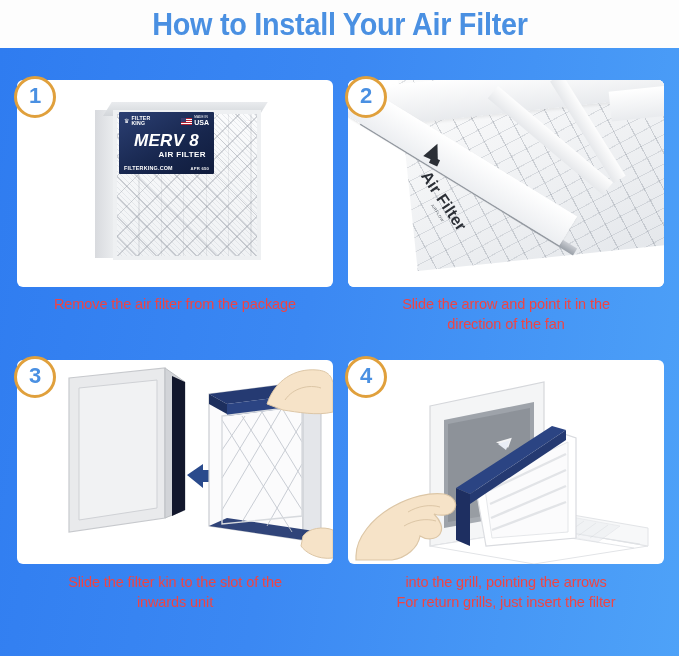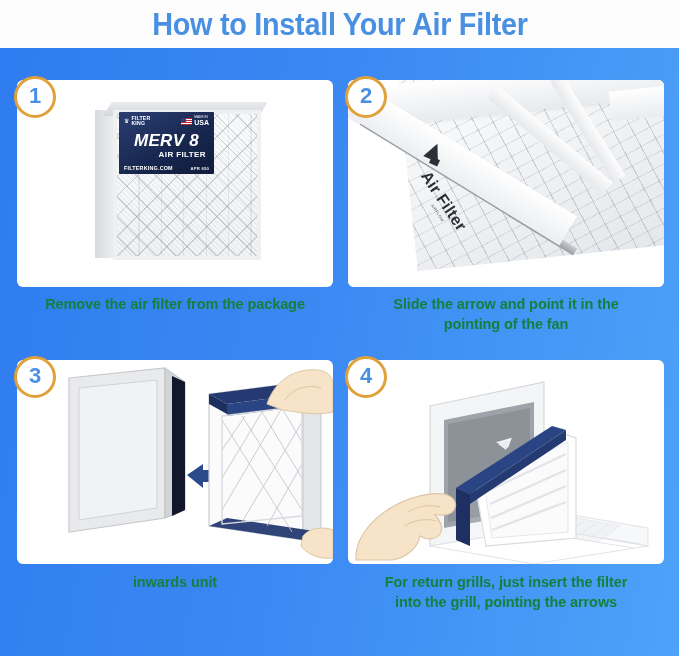--- a/index.html
+++ b/index.html
@@ -49,21 +49,21 @@
     display:flex;align-items:center;justify-content:center;
     z-index:5;box-sizing:border-box;
   }
   .badge span{
     font-size:22px;font-weight:700;color:#4a90e2;line-height:1;
     transform:translateY(-1px);
   }
 
   .caption{
     position:absolute;left:0;width:316px;
-    color:#15803d;font-size:14.5px;font-weight:700;text-align:center;
+    color:#ef4444;font-size:14.5px;font-weight:400;text-align:center;
     line-height:1.35;letter-spacing:-0.1px;
   }
   .cell-1 .caption,.cell-2 .caption{top:215px;}
   .cell-3 .caption,.cell-4 .caption{top:213px;}
 
   
   .p1-wrap{position:absolute;left:78px;top:22px;width:168px;height:165px;}
   .p1-side{
     position:absolute;left:0;top:8px;width:20px;height:148px;
     background:linear-gradient(90deg,#d8dade,#eceef0);
@@ -260,21 +260,21 @@
           <div class="p2-arrow-tail"></div>
           <div class="p2-af">Air Filter</div>
           <div class="p2-af-sub">AIRFLOW</div>
         </div>
       </div>
       <div class="badge">
         <span>2</span>
       </div>
       <div class="caption">
         <span class="cap-line">Slide the arrow and point it in the</span>
-        <span class="cap-line">pointing of the fan</span>
+        <span class="cap-line">direction of the fan</span>
       </div>
     </div>
 
     <div class="cell cell-3">
       <div class="card">
         <svg class="ill" viewBox="0 0 316 204">
 
           <g>
             <polygon points="52,18 148,8 148,158 52,172" fill="#e9eaec" stroke="#c7c9cd" stroke-width="1.2"></polygon>
             <polygon points="148,8 168,22 168,150 148,158" fill="#d2d4d8" stroke="#bcbfc3" stroke-width="1"></polygon>
@@ -316,20 +316,21 @@
           </g>
           <g>
             <path d="M286,176 C292,168 306,166 316,170 L316,198 C300,200 288,192 284,186 Z" fill="#f6e3c8" stroke="#dcc6a6" stroke-width="1"></path>
           </g>
         </svg>
       </div>
       <div class="badge">
         <span>3</span>
       </div>
       <div class="caption">
+        <span class="cap-line">Slide the filter kin to the slot of the</span>
         <span class="cap-line">inwards unit</span>
       </div>
     </div>
 
     <div class="cell cell-4">
       <div class="card">
         <svg class="ill" viewBox="0 0 316 204">
 
           <g>
             <polygon points="82,46 196,22 196,168 82,186" fill="#f4f5f6" stroke="#d5d7db" stroke-width="1.2"></polygon>
@@ -382,19 +383,19 @@
                      C70,188 58,198 44,200 L8,200 Z" fill="#f6e3c8" stroke="#dcc6a6" stroke-width="1.2"></path>
             <path d="M60,152 C70,146 82,144 92,147" fill="none" stroke="#dcc6a6" stroke-width="1"></path>
             <path d="M56,166 C66,160 78,158 88,161" fill="none" stroke="#dcc6a6" stroke-width="1"></path>
           </g>
         </svg>
       </div>
       <div class="badge">
         <span>4</span>
       </div>
       <div class="caption">
+        <span class="cap-line">into the grill, pointing the arrows</span>
         <span class="cap-line">For return grills, just insert the filter</span>
-        <span class="cap-line">into the grill, pointing the arrows</span>
       </div>
     </div>
 
   </div>
 </div>
 
 </body></html>

